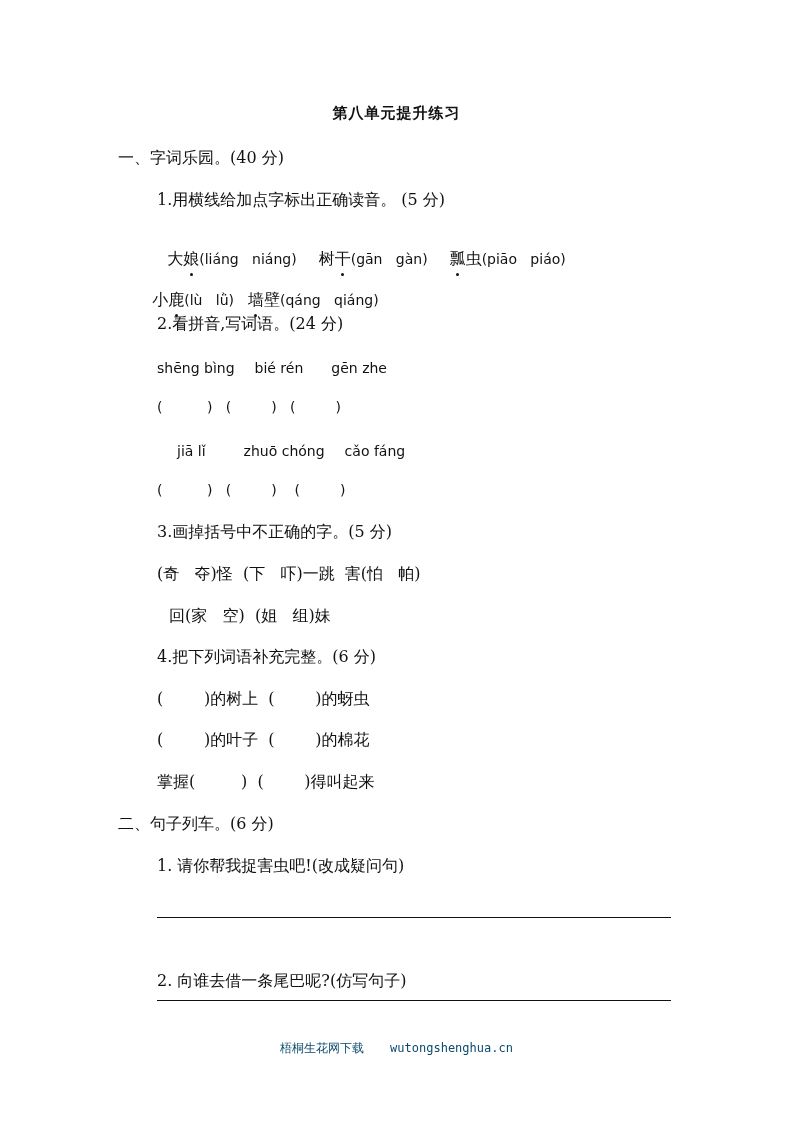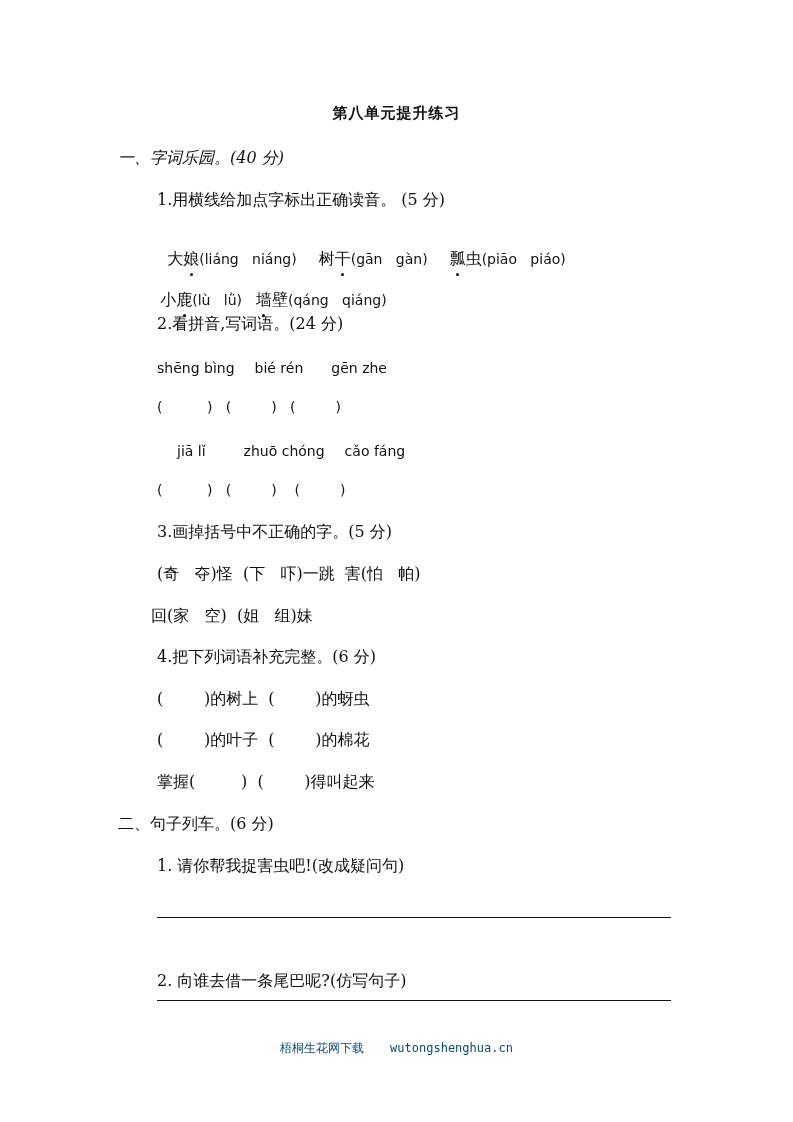--- a/index.html
+++ b/index.html
@@ -18,45 +18,45 @@
   .answer-line { position: absolute; left: 157px; width: 514px; height: 1px; background: #111; }
   .footer { left: 0; width: 793px; text-align: center; top: 1040px; font-size: 12px; color: #0c4a6e; }
   .item { display: inline-block; }
   .gap { display: inline-block; }
 </style>
 </head>
 <body>
 
 <div class="abs title">第八单元提升练习</div>
 
-<div class="abs sec" style="left:118px; top:148px;font-style:italic;">一、字词乐园。(40 分)</div>
+<div class="abs sec" style="left:118px; top:148px;">一、字词乐园。(40 分)</div>
 
 <div class="abs q" style="left:157px; top:190px;">1.用横线给加点字标出正确读音。 (5 分)</div>
 
 <div class="abs line" style="left:157px; top:230px;">
   <span class="item"><span>大</span><span class="dotch">娘</span><span class="py">(liáng   niáng)</span></span><span class="gap" style="width:22px;"></span><span class="item"><span>树</span><span class="dotch">干</span><span class="py">(gān   gàn)</span></span><span class="gap" style="width:22px;"></span><span class="item"><span class="dotch">瓢</span><span>虫</span><span class="py">(piāo   piáo)</span></span>
 </div>
 
-<div class="abs line" style="left:150px; top:271px;">
+<div class="abs line" style="left:142px; top:271px;">
   <span class="item"><span>小</span><span class="dotch">鹿</span><span class="py">(lù   lǜ)</span></span><span class="gap" style="width:14px;"></span><span class="item"><span class="dotch">墙</span><span>壁</span><span class="py">(qáng   qiáng)</span></span>
 </div>
 
 <div class="abs q" style="left:157px; top:314px;text-align:center;">2.看拼音,写词语。(24 分)</div>
 
 <div class="abs py" style="left:157px; top:360px;"><span>shēng bìng</span><span class="gap" style="width:20px;"></span><span>bié rén</span><span class="gap" style="width:28px;"></span><span>gēn zhe</span></div>
 
 <div class="abs py" style="left:157px; top:399px;">(          )   (         )   (         )</div>
 
 <div class="abs py" style="left:177px; top:443px;"><span>jiā lǐ</span><span class="gap" style="width:38px;"></span><span>zhuō chóng</span><span class="gap" style="width:20px;"></span><span>cǎo fáng</span></div>
 
 <div class="abs py" style="left:157px; top:482px;">(          )   (         )    (         )</div>
 
 <div class="abs q" style="left:157px; top:522px;">3.画掉括号中不正确的字。(5 分)</div>
 <div class="abs line" style="left:157px; top:564px;">(奇   夺)怪  (下   吓)一跳  害(怕   帕)</div>
-<div class="abs line" style="left:151px; top:606px;">回(家   空)  (姐   组)妹</div>
+<div class="abs line" style="left:169px; top:606px;">回(家   空)  (姐   组)妹</div>
 
 <div class="abs q" style="left:157px; top:647px;">4.把下列词语补充完整。(6 分)</div>
 <div class="abs line" style="left:157px; top:689px;">(        )的树上  (        )的蚜虫</div>
 <div class="abs line" style="left:157px; top:730px;">(        )的叶子  (        )的棉花</div>
 <div class="abs line" style="left:157px; top:772px;">掌握(         )  (        )得叫起来</div>
 
 <div class="abs sec" style="left:118px; top:814px;">二、句子列车。(6 分)</div>
 
 <div class="abs q" style="left:157px; top:856px;">1. 请你帮我捉害虫吧!(改成疑问句)</div>
 <div class="answer-line" style="top:917px;"></div>

